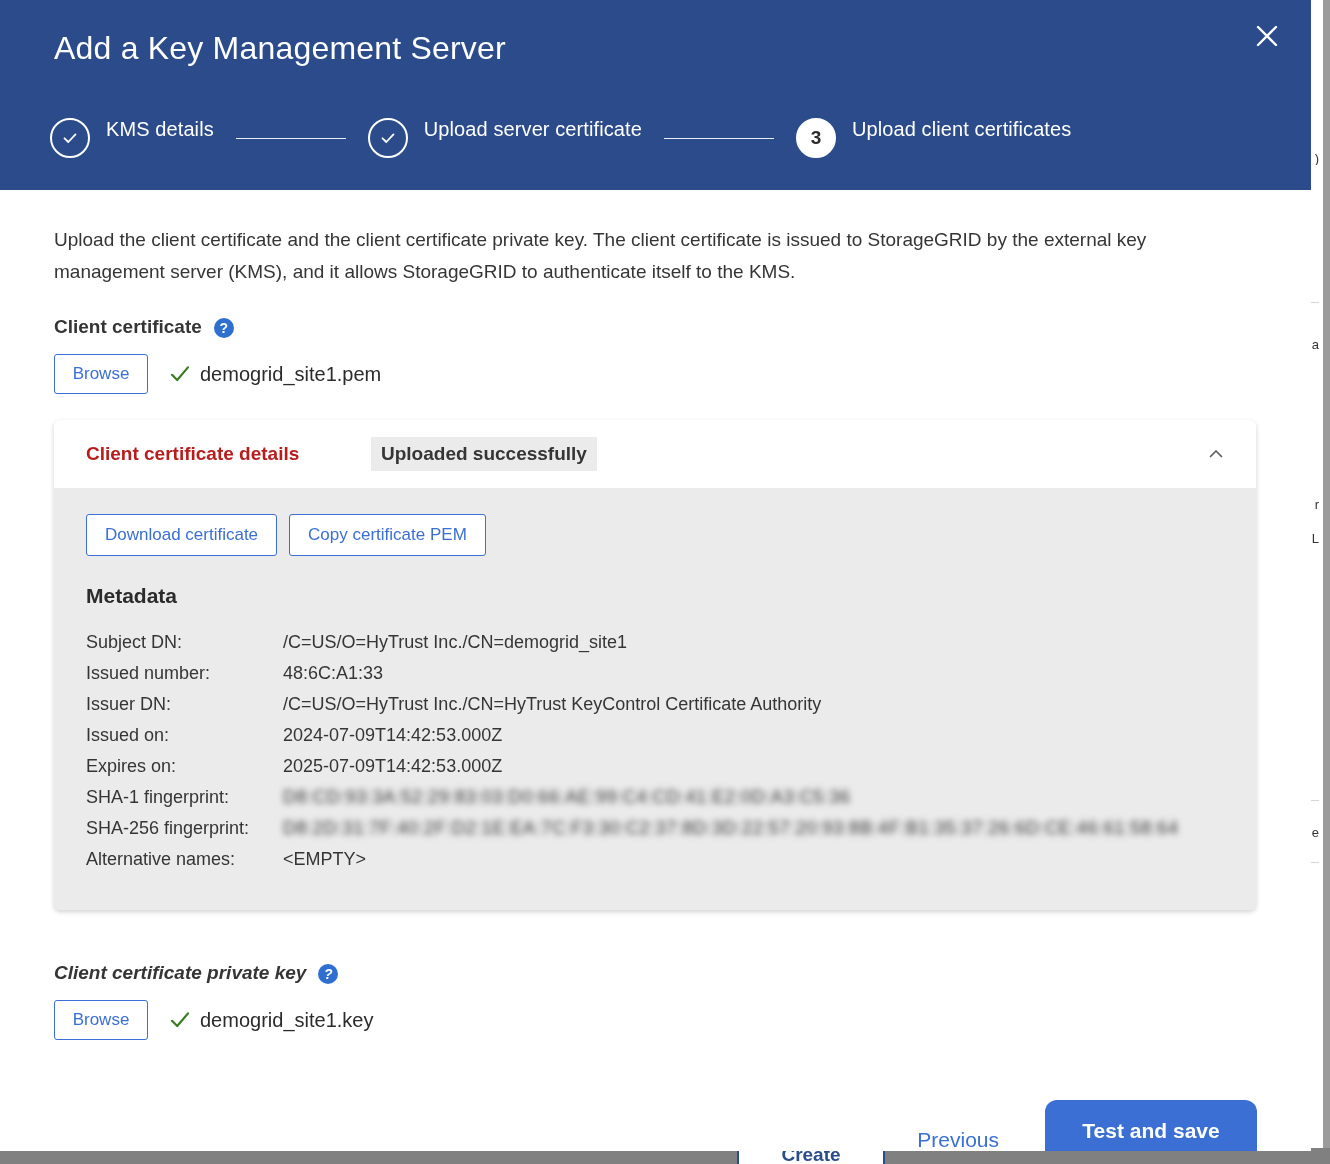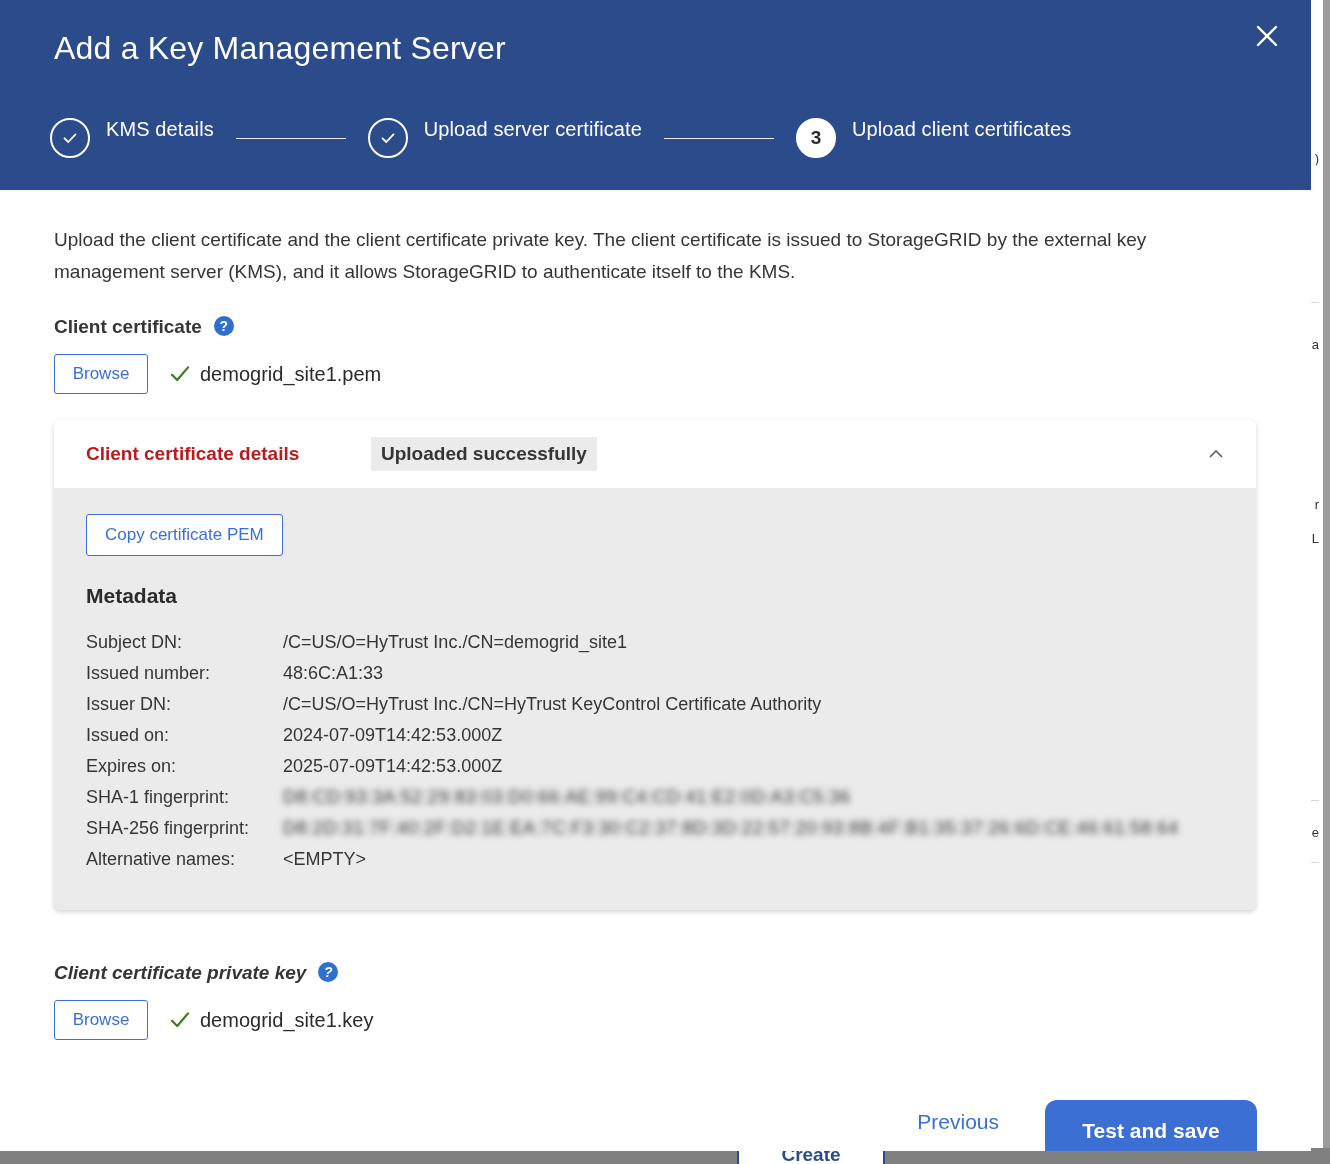--- a/index.html
+++ b/index.html
@@ -140,21 +140,21 @@
     margin: 0;
     padding-top: 34px;
     font-size: 19px;
     line-height: 32px;
     color: #353535;
     max-width: 1135px;
   }
 
   .field-label-row {
     display: flex;
-    align-items: flex-start;
+    align-items: flex-end;
     gap: 12px;
     margin-top: 28px;
   }
   .field-label {
     font-size: 19px;
     font-weight: 700;
     color: #353535;
   }
   .help-icon {
     width: 20px; height: 20px;
@@ -272,21 +272,21 @@
     color: #9a9a9a;
     filter: blur(3.2px);
     letter-spacing: .6px;
     font-size: 14px;
     user-select: none;
   }
 
   
   #footer-actions {
     display: flex;
-    align-items: flex-start;
+    align-items: flex-end;
     justify-content: flex-end;
     gap: 40px;
     padding: 0 54px;
     margin-top: 60px;
   }
   #previous-button {
     background: transparent;
     border: none;
     color: #3b6fd4;
     font-size: 21px;
@@ -396,20 +396,21 @@
         <span id="upload-status-badge">Uploaded successfully</span>
         <span id="collapse-chevron">
           <svg width="20" height="20" viewBox="0 0 20 20" aria-hidden="true">
             <path d="M4.5 12.5 L10 7 L15.5 12.5" stroke="#5c5c5c" stroke-width="1.7" fill="none" stroke-linecap="round" stroke-linejoin="round"></path>
           </svg>
         </span>
       </div>
 
       <div id="details-content">
         <div class="cert-actions">
+          <button class="outline-btn">Download certificate</button>
           <button class="outline-btn">Copy certificate PEM</button>
         </div>
 
         <h3 id="metadata-title">Metadata</h3>
 
         <table id="metadata-table">
           <tbody>
             <tr>
               <td class="meta-key">Subject DN:</td>
               <td>/C=US/O=HyTrust Inc./CN=demogrid_site1</td>

